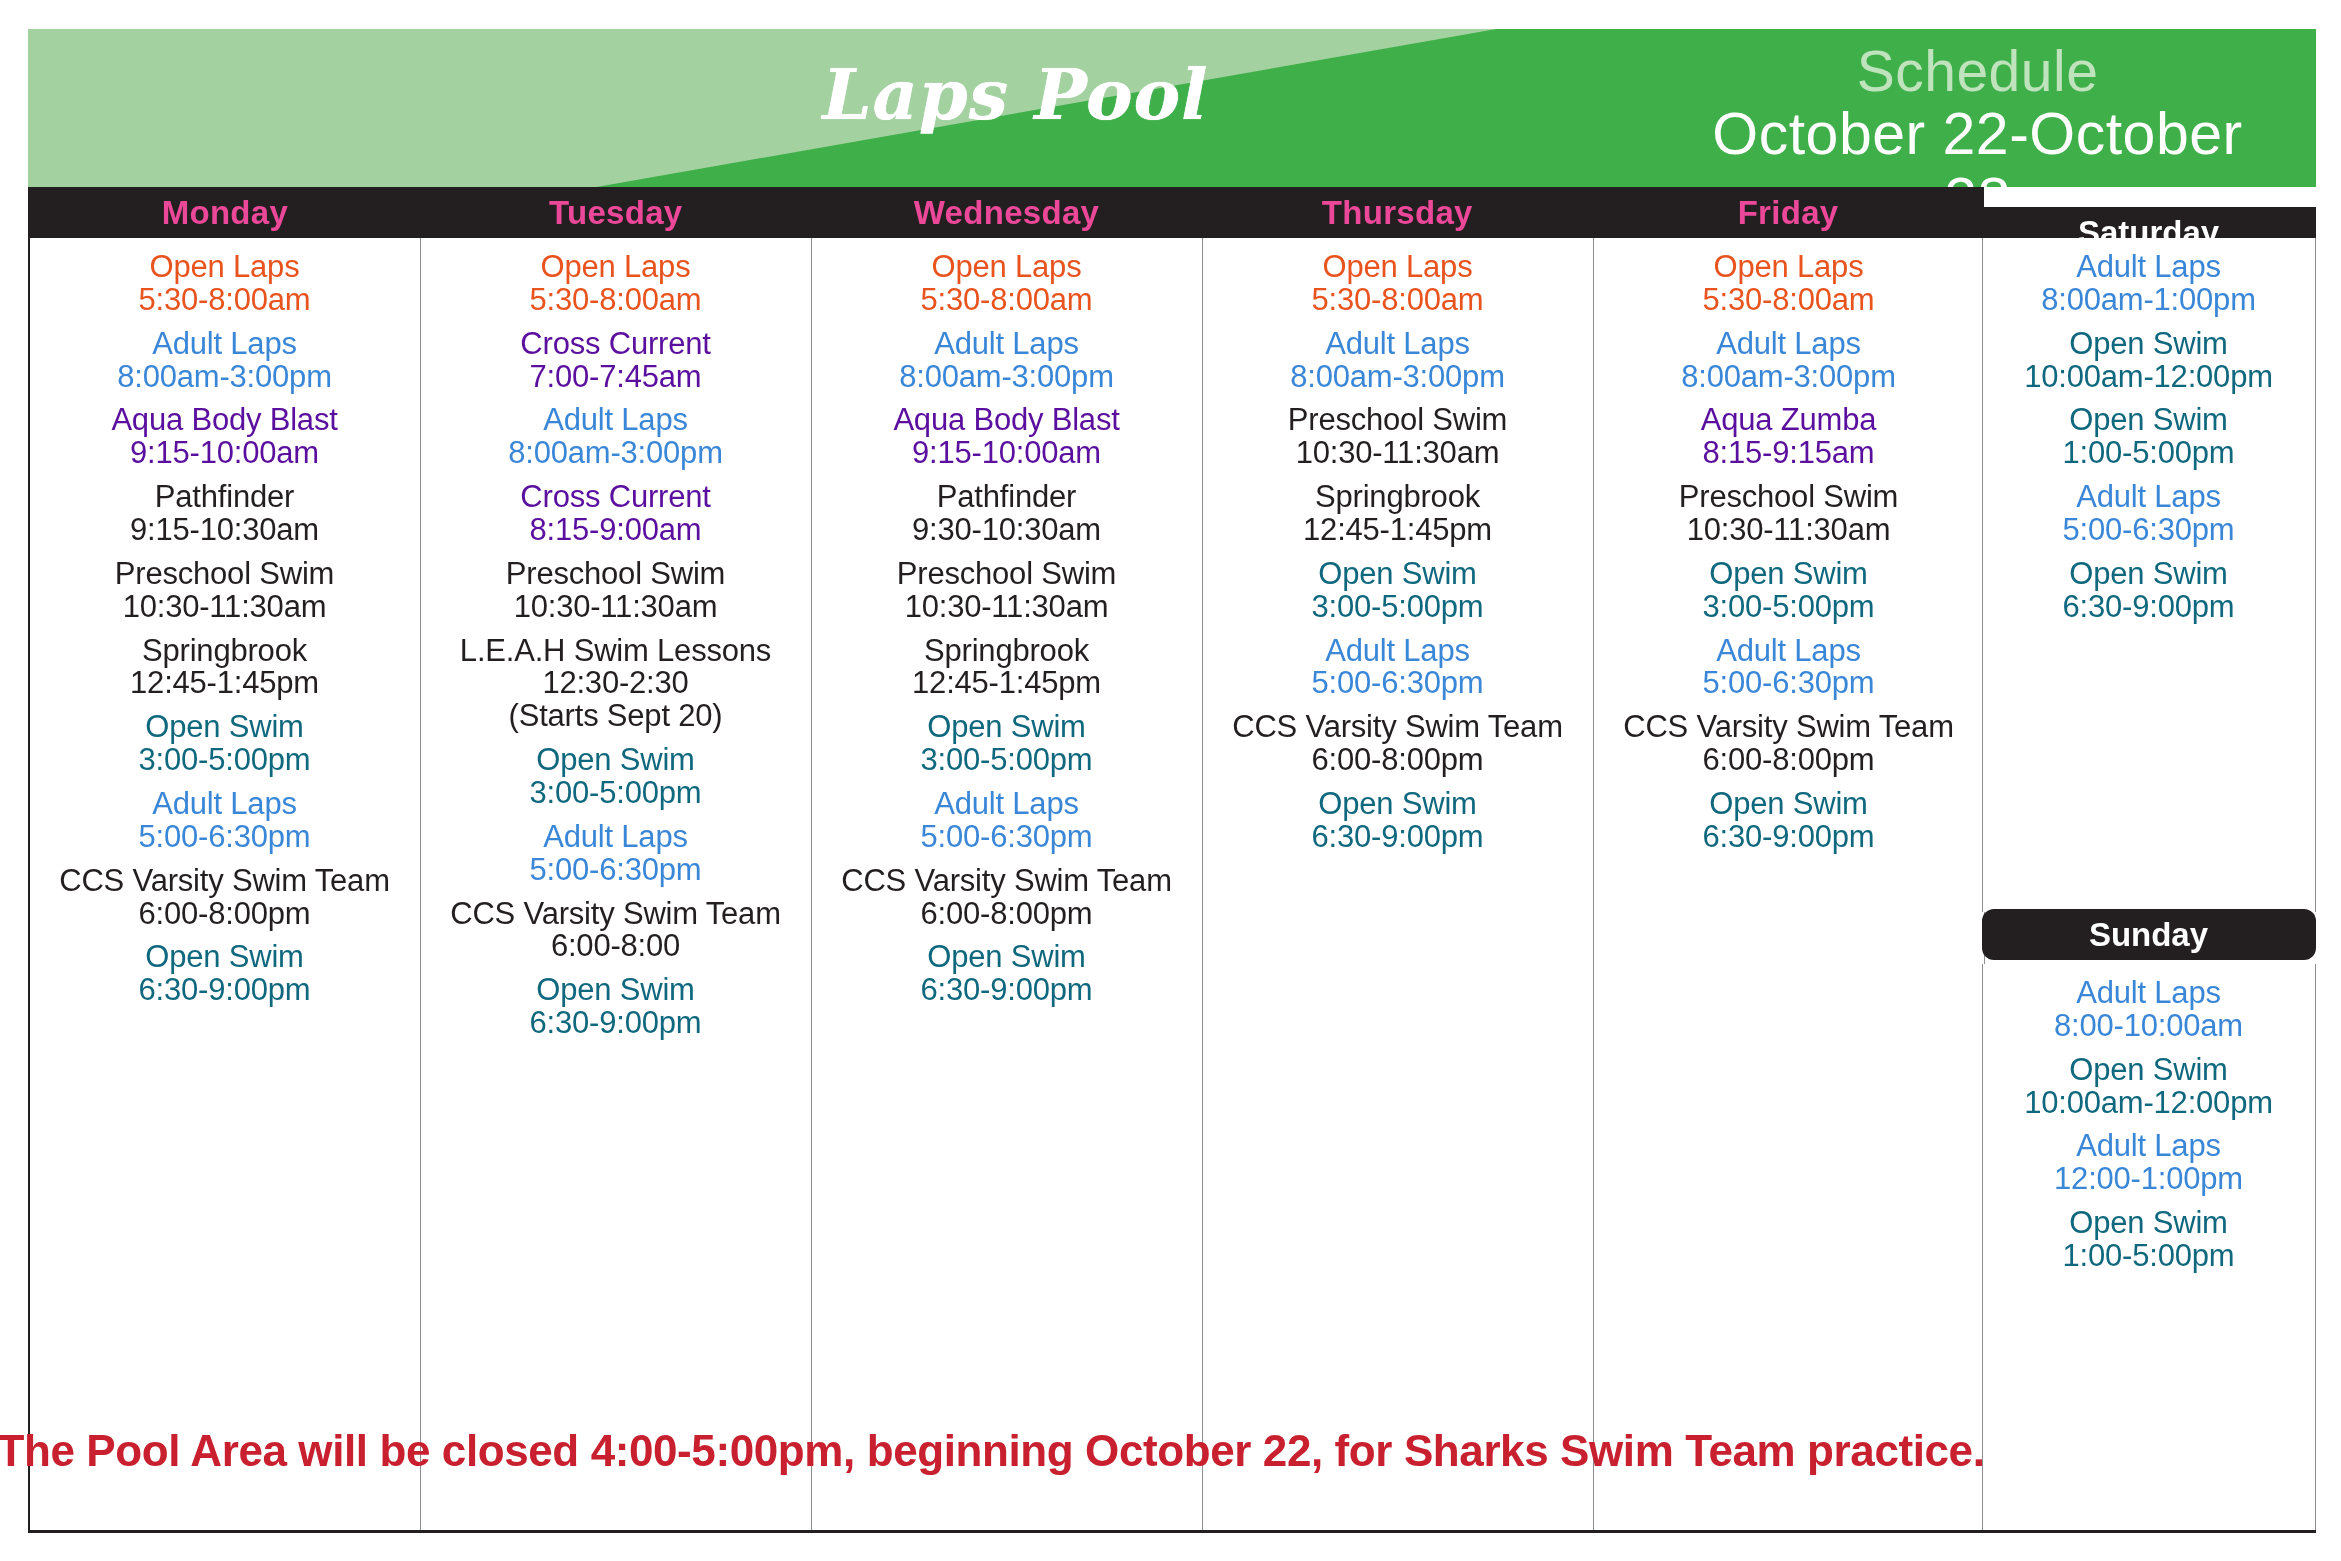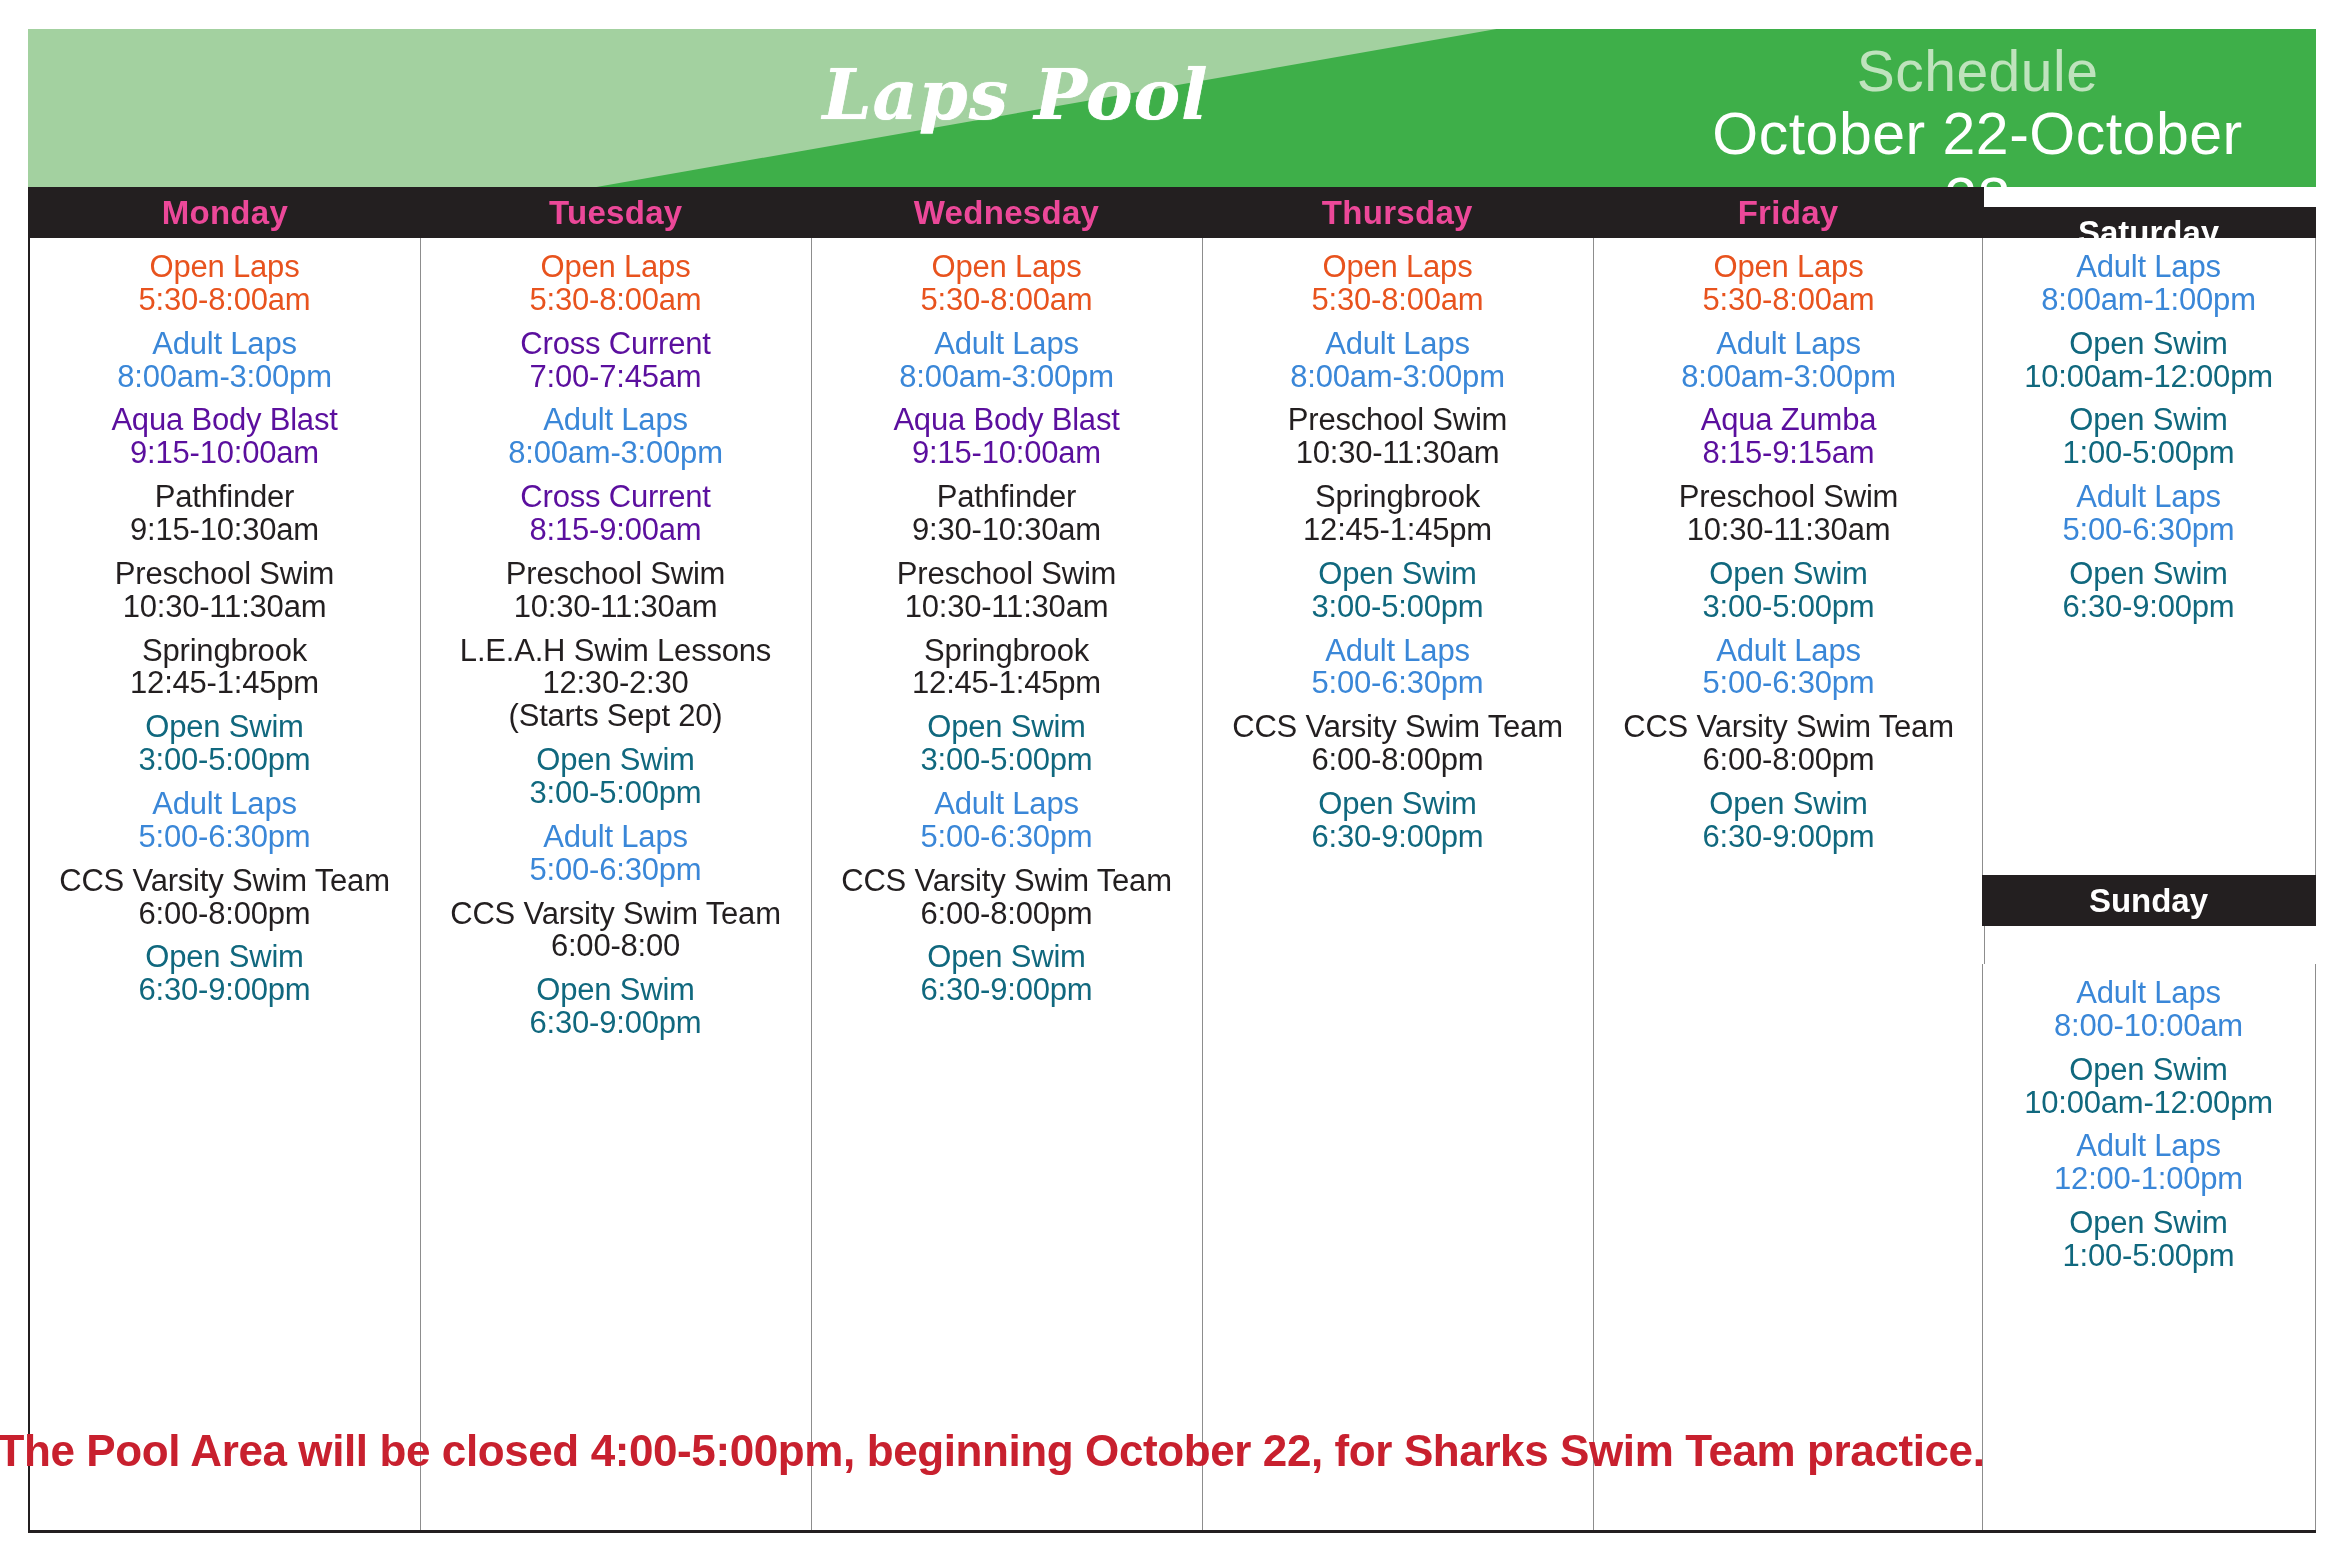--- a/index.html
+++ b/index.html
@@ -37,21 +37,21 @@
   .wk-col:last-child{border-right:none;}
 
   .weekend{position:absolute;left:1954px;top:0;width:334px;height:1344px;}
   .sat-head,.sun-head{position:absolute;left:0;width:334px;height:51px;background:#231f20;
           display:flex;align-items:center;justify-content:center;color:#fff;
           font-weight:700;font-size:33px;}
   .sat-head{top:12px;margin-top:8px;}
   .sat-body{position:absolute;left:0;top:51px;width:334px;height:674px;
           border-left:1.8px solid #8d8d8d;border-right:1.8px solid #8d8d8d;
           box-sizing:border-box;padding:13px 5.5px 0 5.5px;background:#fff;}
-  .sun-head{top:688px;}
+  .sun-head{top:722px;border-radius:12px;}
   .sun-body{position:absolute;left:0;top:777px;width:334px;height:568px;
           border-left:1.8px solid #8d8d8d;border-right:1.8px solid #8d8d8d;
           border-bottom:1.8px solid #8d8d8d;
           box-sizing:border-box;padding:13px 5.5px 0 5.5px;background:#fff;}
 
   
   .evt{text-align:center;line-height:1.06;margin-bottom:11px;}
   .evt .nm{display:block;font-size:31px;font-weight:400;letter-spacing:-0.2px;}
   .evt .tm{display:block;font-size:31px;font-weight:400;letter-spacing:-0.2px;}
   .evt .nt{display:block;font-size:31px;font-weight:400;letter-spacing:-0.2px;}

